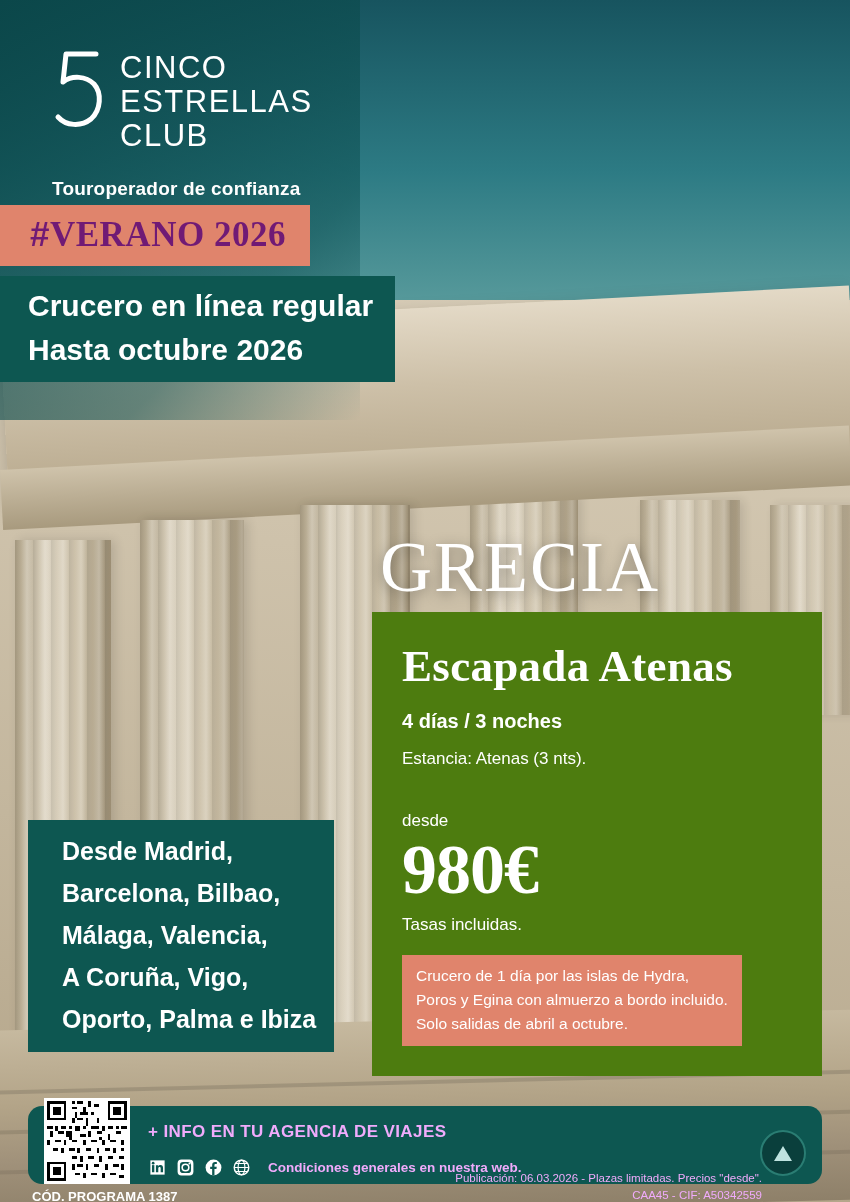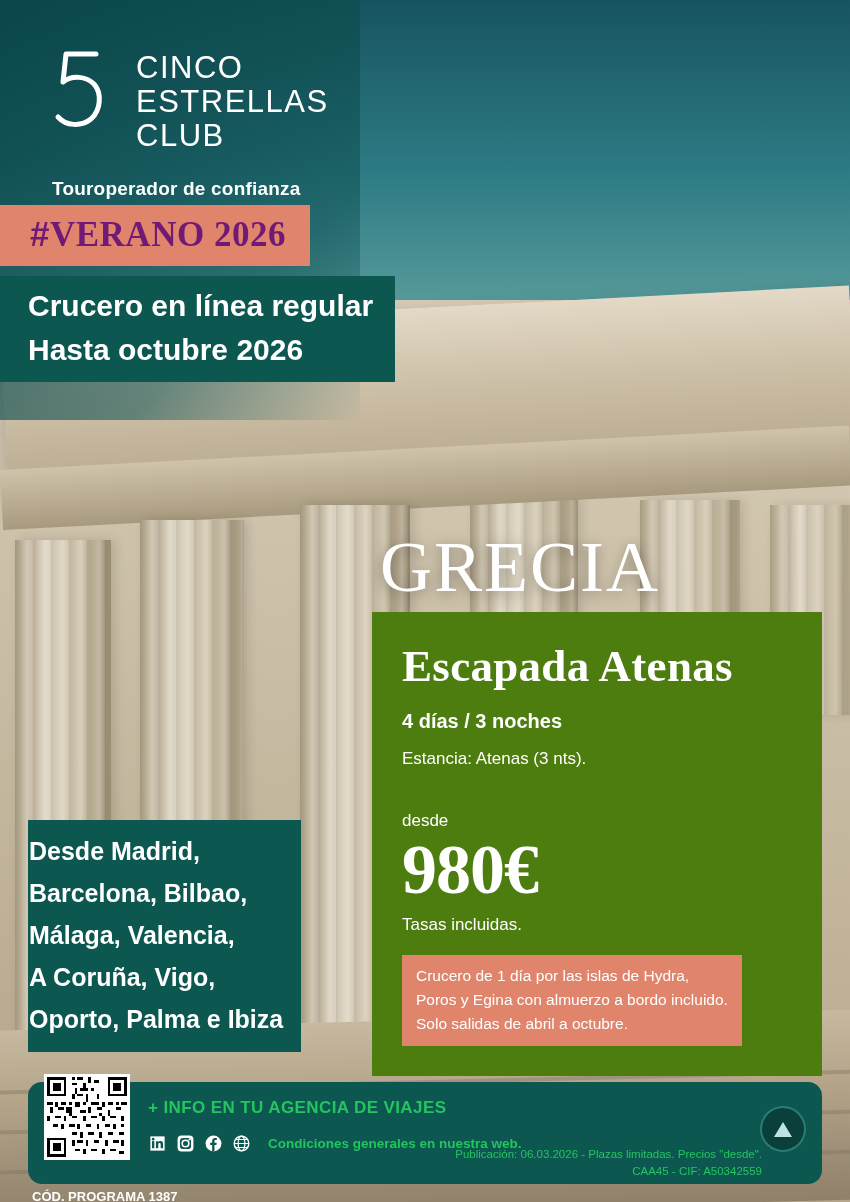--- a/index.html
+++ b/index.html
@@ -103,21 +103,21 @@
   .logo-mark svg { display: block; }
   .logo-text {
     font-family: "Liberation Sans", sans-serif;
     font-weight: 400;
     font-size: 31px;
     line-height: 31px;
     letter-spacing: 1.5px;
     color: #ffffff;
     padding-top: 4px;
   }
-  .logo-text div { margin-bottom: 3px; margin-left: 16px; }
+  .logo-text div { margin-bottom: 3px; }
   .logo-tag {
     margin-top: 24px;
     font-size: 19px;
     font-weight: bold;
     color: #ffffff;
     letter-spacing: .2px;
   }
 
   
   .ribbon-verano {
@@ -211,33 +211,33 @@
 
   
   .origins {
     position: absolute;
     left: 28px; top: 820px;
     background: #0d5751;
     color: #ffffff;
     font-size: 25px;
     font-weight: bold;
     line-height: 42px;
-    padding: 10px 18px 12px 1px;
+    padding: 10px 18px 12px 34px;
     max-width: 290px;
   }
 
   
   .footer {
     position: absolute;
     left: 28px; bottom: 18px;
     width: 794px;
-    height: 102px;
+    height: 78px;
     background: #0d5751;
     border-radius: 14px;
-    color: #22c55e;
+    color: #f0abfc;
   }
   .qr {
     position: absolute;
     left: 16px; top: -8px;
     width: 86px; height: 86px;
     background: #ffffff;
     padding: 3px;
     box-sizing: border-box;
   }
   .qr svg { display: block; }

